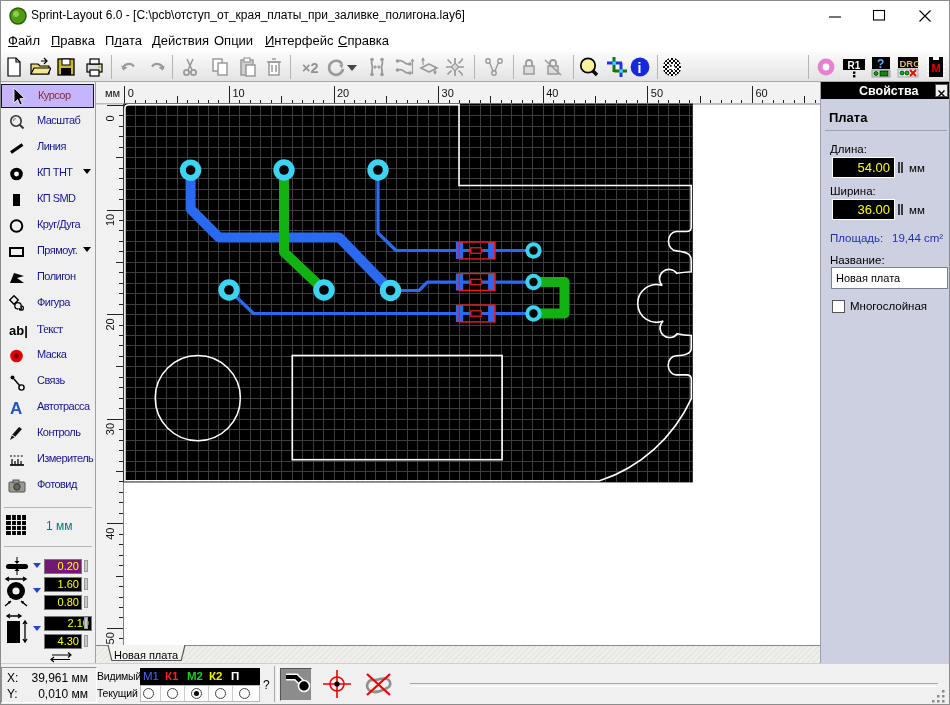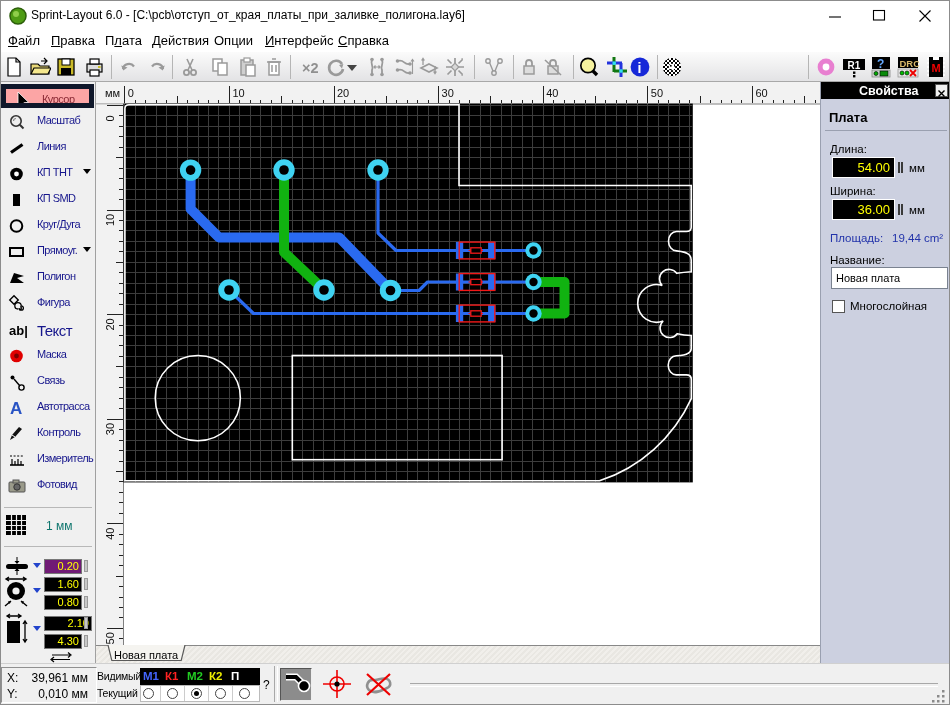--- a/index.html
+++ b/index.html
@@ -195,21 +195,21 @@
 <span style="position:absolute;left:111px;top:3px;width:1px;height:24px;background:#b5b5b5"></span>
 <span style="position:absolute;left:172px;top:3px;width:1px;height:24px;background:#b5b5b5"></span>
 <span style="position:absolute;left:290px;top:3px;width:1px;height:24px;background:#b5b5b5"></span>
 <span style="position:absolute;left:474px;top:3px;width:1px;height:24px;background:#b5b5b5"></span>
 <span style="position:absolute;left:513px;top:3px;width:1px;height:24px;background:#b5b5b5"></span>
 <span style="position:absolute;left:573px;top:3px;width:1px;height:24px;background:#b5b5b5"></span>
 <span style="position:absolute;left:657px;top:3px;width:1px;height:24px;background:#b5b5b5"></span>
 <span style="position:absolute;left:808px;top:3px;width:1px;height:24px;background:#b5b5b5"></span>
 </div>
 <div style="position:absolute;left:0;top:82px;width:96px;height:581px;background:#f0f0f0;border-right:1px solid #a0a0a0;box-sizing:border-box">
-<div style="position:absolute;left:1px;top:2px;width:93px;height:24px;background:#fca5a5;border:5px solid #0f172a;box-sizing:border-box;overflow:hidden">
+<div style="position:absolute;left:1px;top:2px;width:93px;height:24px;background:#c4b5fd;border:1px solid #0f172a;box-sizing:border-box;overflow:hidden">
 <span style="position:absolute;left:3px;top:1px"><svg width="26" height="22" viewBox="0 0 26 22">
           <path d="M9 2 L9 17 L12.6 13.6 L15 19 L17.3 18 L14.9 12.8 L19.5 12.3 Z" fill="#000" stroke="#fff" stroke-width="0.8"></path>
         </svg></span>
 <span style="position:absolute;left:36px;top:4px;font-family:'Liberation Sans',sans-serif;font-size:11px;letter-spacing:-0.55px;color:#8a2a35;white-space:nowrap">Курсор</span>
 </div>
 <div style="position:absolute;left:1px;top:28px;width:93px;height:24px;box-sizing:border-box;overflow:hidden">
 <span style="position:absolute;left:3px;top:1px"><svg width="26" height="22" viewBox="0 0 26 22">
           <circle cx="12" cy="10" r="5.2" fill="#eee" stroke="#333" stroke-width="1.6"></circle>
           <path d="M15.8 13.8 L19.5 17.5" stroke="#333" stroke-width="2"></path>
           <path d="M9.5 10 a2.5 2.5 0 0 1 2.5 -2.5" stroke="#888" stroke-width="1.2" fill="none"></path>
@@ -259,21 +259,21 @@
 <span style="position:absolute;left:3px;top:1px"><svg width="26" height="22" viewBox="0 0 26 22">
           <rect x="7" y="4" width="6" height="6" transform="rotate(45 10 7)" fill="none" stroke="#000" stroke-width="1.4"></rect>
           <path d="M14 16 a3.2 3.2 0 1 1 3.2 -3.2 a2.2 2.2 0 1 1 -2.2 2.2 a1.2 1.2 0 1 0 1.2 -1.2" fill="none" stroke="#000" stroke-width="1.3"></path>
         </svg></span>
 <span style="position:absolute;left:36px;top:4px;font-family:'Liberation Sans',sans-serif;font-size:11px;letter-spacing:-0.55px;color:#16168c;white-space:nowrap">Фигура</span>
 </div>
 <div style="position:absolute;left:1px;top:236px;width:93px;height:24px;box-sizing:border-box;overflow:hidden">
 <span style="position:absolute;left:3px;top:1px"><svg width="26" height="22" viewBox="0 0 26 22">
           <text x="5" y="16" font-family="Liberation Sans, sans-serif" font-size="13" font-weight="bold" fill="#000">ab|</text>
         </svg></span>
-<span style="position:absolute;left:36px;top:4px;font-family:Liberation Sans, sans-serif;font-size:15px;letter-spacing:-0.55px;color:#16168c;white-space:nowrap">Текст</span>
+<span style="position:absolute;left:36px;top:4px;font-family:Liberation Serif, serif;font-size:12px;letter-spacing:-0.55px;color:#16168c;white-space:nowrap">Текст</span>
 </div>
 <div style="position:absolute;left:1px;top:262px;width:93px;height:24px;box-sizing:border-box;overflow:hidden">
 <span style="position:absolute;left:3px;top:1px"><svg width="26" height="22" viewBox="0 0 26 22">
           <circle cx="12.5" cy="11" r="6.3" fill="#e00000"></circle>
           <circle cx="12.5" cy="11" r="2.4" fill="#7a0000"></circle>
         </svg></span>
 <span style="position:absolute;left:36px;top:4px;font-family:'Liberation Sans',sans-serif;font-size:11px;letter-spacing:-0.55px;color:#16168c;white-space:nowrap">Маска</span>
 </div>
 <div style="position:absolute;left:1px;top:288px;width:93px;height:24px;box-sizing:border-box;overflow:hidden">
 <span style="position:absolute;left:3px;top:1px"><svg width="26" height="22" viewBox="0 0 26 22">
@@ -472,21 +472,21 @@
 <div style="position:absolute;left:0;top:663px;width:950px;height:42px;background:#f0f0f0;border-top:1px solid #d0d0d0;box-sizing:border-box;font-family:'Liberation Sans',sans-serif">
 <div style="position:absolute;left:1px;top:3px;width:96px;height:36px;border:1px solid;border-color:#909090 #fff #fff #909090;box-sizing:border-box">
       <span style="position:absolute;left:5px;top:3px;font-size:12px;color:#000">X:</span>
       <span style="position:absolute;right:8px;top:3px;font-size:12px;color:#000">39,961 мм</span>
       <span style="position:absolute;left:5px;top:19px;font-size:12px;color:#000">Y:</span>
       <span style="position:absolute;right:8px;top:19px;font-size:12px;color:#000">0,010 мм</span>
     </div>
 <span style="position:absolute;left:97px;top:6px;font-size:10.5px;letter-spacing:-0.2px;color:#000">Видимый</span>
 <span style="position:absolute;left:97px;top:23px;font-size:10.5px;letter-spacing:-0.2px;color:#000">Текущий</span>
 <div style="position:absolute;left:140px;top:4px;width:120px;height:17px;background:#000">
-<span style="position:absolute;left:3px;top:1.5px;font-size:11.5px;font-weight:bold;color:#4466ff">М1</span>
+<span style="position:absolute;left:3px;top:1.5px;font-size:11.5px;font-weight:normal;color:#4466ff">М1</span>
 <span style="position:absolute;left:25px;top:1.5px;font-size:11.5px;font-weight:bold;color:#ff2222">К1</span>
 <span style="position:absolute;left:47px;top:1.5px;font-size:11.5px;font-weight:bold;color:#22cc22">М2</span>
 <span style="position:absolute;left:69px;top:1.5px;font-size:11.5px;font-weight:bold;color:#eeee00">К2</span>
 <span style="position:absolute;left:91px;top:1.5px;font-size:11.5px;font-weight:bold;color:#ffffff">П</span>
 </div>
 <div style="position:absolute;left:140px;top:21px;width:120px;height:17px;background:#fff;border:1px solid #bbb;box-sizing:border-box">
 <span style="position:absolute;left:2px;top:2px;width:11px;height:11px;border:1px solid #444;border-radius:50%;background:#fff;box-sizing:border-box"></span>
 <span style="position:absolute;left:26px;top:2px;width:11px;height:11px;border:1px solid #444;border-radius:50%;background:#fff;box-sizing:border-box"></span>
 <span style="position:absolute;left:19px;top:0;width:1px;height:15px;background:#ccc"></span>
 <span style="position:absolute;left:50px;top:2px;width:11px;height:11px;border:1px solid #444;border-radius:50%;background:#fff;box-sizing:border-box">

